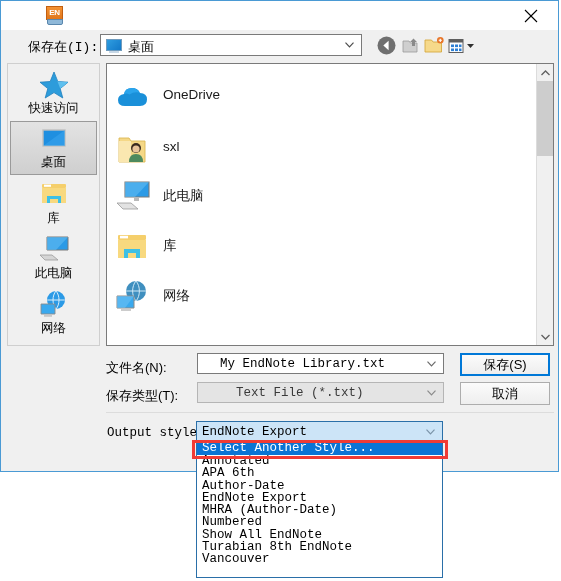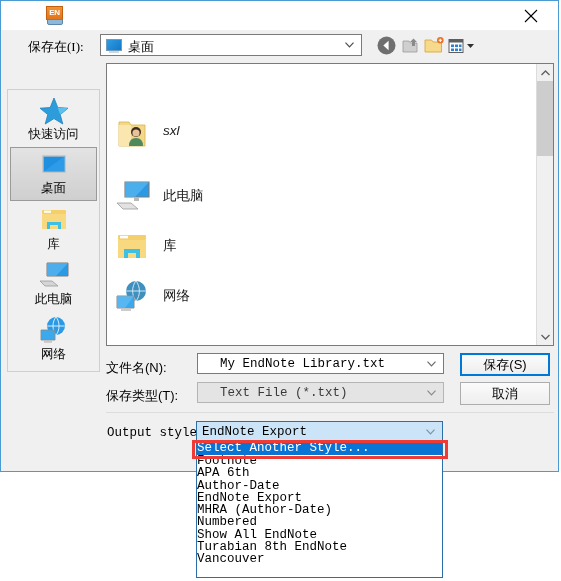--- a/index.html
+++ b/index.html
@@ -86,21 +86,21 @@
     left: 0; top: 29px;
     right: 0;
     height: 31px;
     background: #f0f0f0;
   }
   #lookin-label {
     position: absolute;
     left: 27px; top: 8px;
     font-size: 13px;
     color: #000;
-    font-family: Liberation Serif, serif;
+    font-family: Liberation Mono, monospace;
     white-space: nowrap;
   }
   #lookin-combo {
     position: absolute;
     left: 99px; top: 4px;
     width: 262px; height: 22px;
     background: #ffffff;
     border: 1px solid #7a7a7a;
     box-sizing: border-box;
   }
@@ -146,21 +146,20 @@
   #tb-views { left: 446px; width: 32px; }
 
   
   #places {
     position: absolute;
     left: 6px; top: 62px;
     width: 93px; height: 283px;
     background: #f0f0f0;
     border: 1px solid #cfcfcf;
     box-sizing: border-box;
-    margin-top: 26px;
   }
   .place {
     position: absolute;
     left: 2px;
     width: 87px; height: 54px;
     text-align: center;
     cursor: default;
   }
   .place .pico {
     position: absolute;
@@ -264,21 +263,21 @@
   #fld-filename {
     left: 196px; top: 352px; width: 247px;
     background: #ffffff;
     border: 1px solid #7a7a7a;
   }
   #fld-savetype {
     left: 196px; top: 381px; width: 247px;
     background: #e4e4e4;
     border: 1px solid #b5b5b5;
   }
-  #fld-savetype .fval { color: #3a3a3a; }
+  #fld-savetype .fval { color: #3a3a3a; margin-left: 16px; }
 
   .dlg-btn {
     position: absolute;
     left: 459px;
     width: 90px; height: 23px;
     background: linear-gradient(#fbfbfb, #eeeeee);
     border: 1px solid #adadad;
     box-sizing: border-box;
     text-align: center;
     font-size: 13px;
@@ -317,20 +316,21 @@
     box-sizing: border-box;
     font-family: "Liberation Mono", monospace;
     font-size: 12.5px;
     overflow: hidden;
     z-index: 20;
   }
   .opt {
     position: relative;
     height: 12.3px;
     line-height: 12.3px;
+    padding-left: 5px;
     color: #000;
     white-space: nowrap;
     cursor: default;
   }
   .opt.sel {
     background: #0a74d4;
     color: #ffffff;
     height: 13px;
     line-height: 13px;
   }
@@ -472,22 +472,31 @@
           <polygon points="3,14 17,14 17,24 3,24" fill="#3aa9ee" stroke="#8a8a8a" stroke-width="0.9"></polygon>
           <rect x="6" y="25" width="8" height="1.8" fill="#c8c8c8"></rect>
         </svg>
       </div>
       <div class="plabel">网络</div>
     </div>
   </div>
 
   <div id="filelist">
 
-
-    <div class="frow" style="top:44px;font-style:italic;">
+    <div class="frow" style="top:8px;">
+      <div class="fico">
+        <svg width="36" height="34" viewBox="0 0 36 34">
+          <path d="M10 26 q-7 0 -7 -6 q0 -5 6 -6 q1 -6 8 -6 q6 0 8 5 q7 0 7 6.5 q0 6.5 -7 6.5 z" fill="#1a90d9"></path>
+          <path d="M9 14 q1 -6 8 -6 q5 0 7.5 4.5 q-6 -1 -10 2 q-3 -1.5 -5.5 -0.5 z" fill="#2aa4ec"></path>
+        </svg>
+      </div>
+      <div class="flabel">OneDrive</div>
+    </div>
+
+    <div class="frow" style="top:60px;">
       <div class="fico">
         <svg width="36" height="34" viewBox="0 0 36 34">
           <path d="M4 6 h10 l2 3 h14 v21 h-26 z" fill="#f5d887" stroke="#dcb956" stroke-width="0.9"></path>
           <path d="M4 9 h12 v21 h-12 z" fill="#fae7b0"></path>
           <circle cx="21" cy="16" r="5" fill="#3a2a20"></circle>
           <circle cx="21" cy="17" r="3.6" fill="#e8c39a"></circle>
           <path d="M14 30 q0 -8 7 -8 q7 0 7 8 z" fill="#4e8a5e"></path>
         </svg>
       </div>
       <div class="flabel">sxl</div>
@@ -577,21 +586,21 @@
   <div id="outstyle-value">EndNote Export</div>
   <div class="combo-arrow">
     <svg width="9" height="6" viewBox="0 0 9 6">
       <polyline points="0.5,0.7 4.5,4.8 8.5,0.7" fill="none" stroke="#7a93a8" stroke-width="1.2"></polyline>
     </svg>
   </div>
 </div>
 
 <div id="outstyle-list">
   <div class="opt sel">Select Another Style...</div>
-  <div class="opt">Footnote</div>
+  <div class="opt">Annotated</div>
   <div class="opt">APA 6th</div>
   <div class="opt">Author-Date</div>
   <div class="opt">EndNote Export</div>
   <div class="opt">MHRA (Author-Date)</div>
   <div class="opt">Numbered</div>
   <div class="opt">Show All EndNote</div>
   <div class="opt">Turabian 8th EndNote</div>
   <div class="opt">Vancouver</div>
 </div>
 

